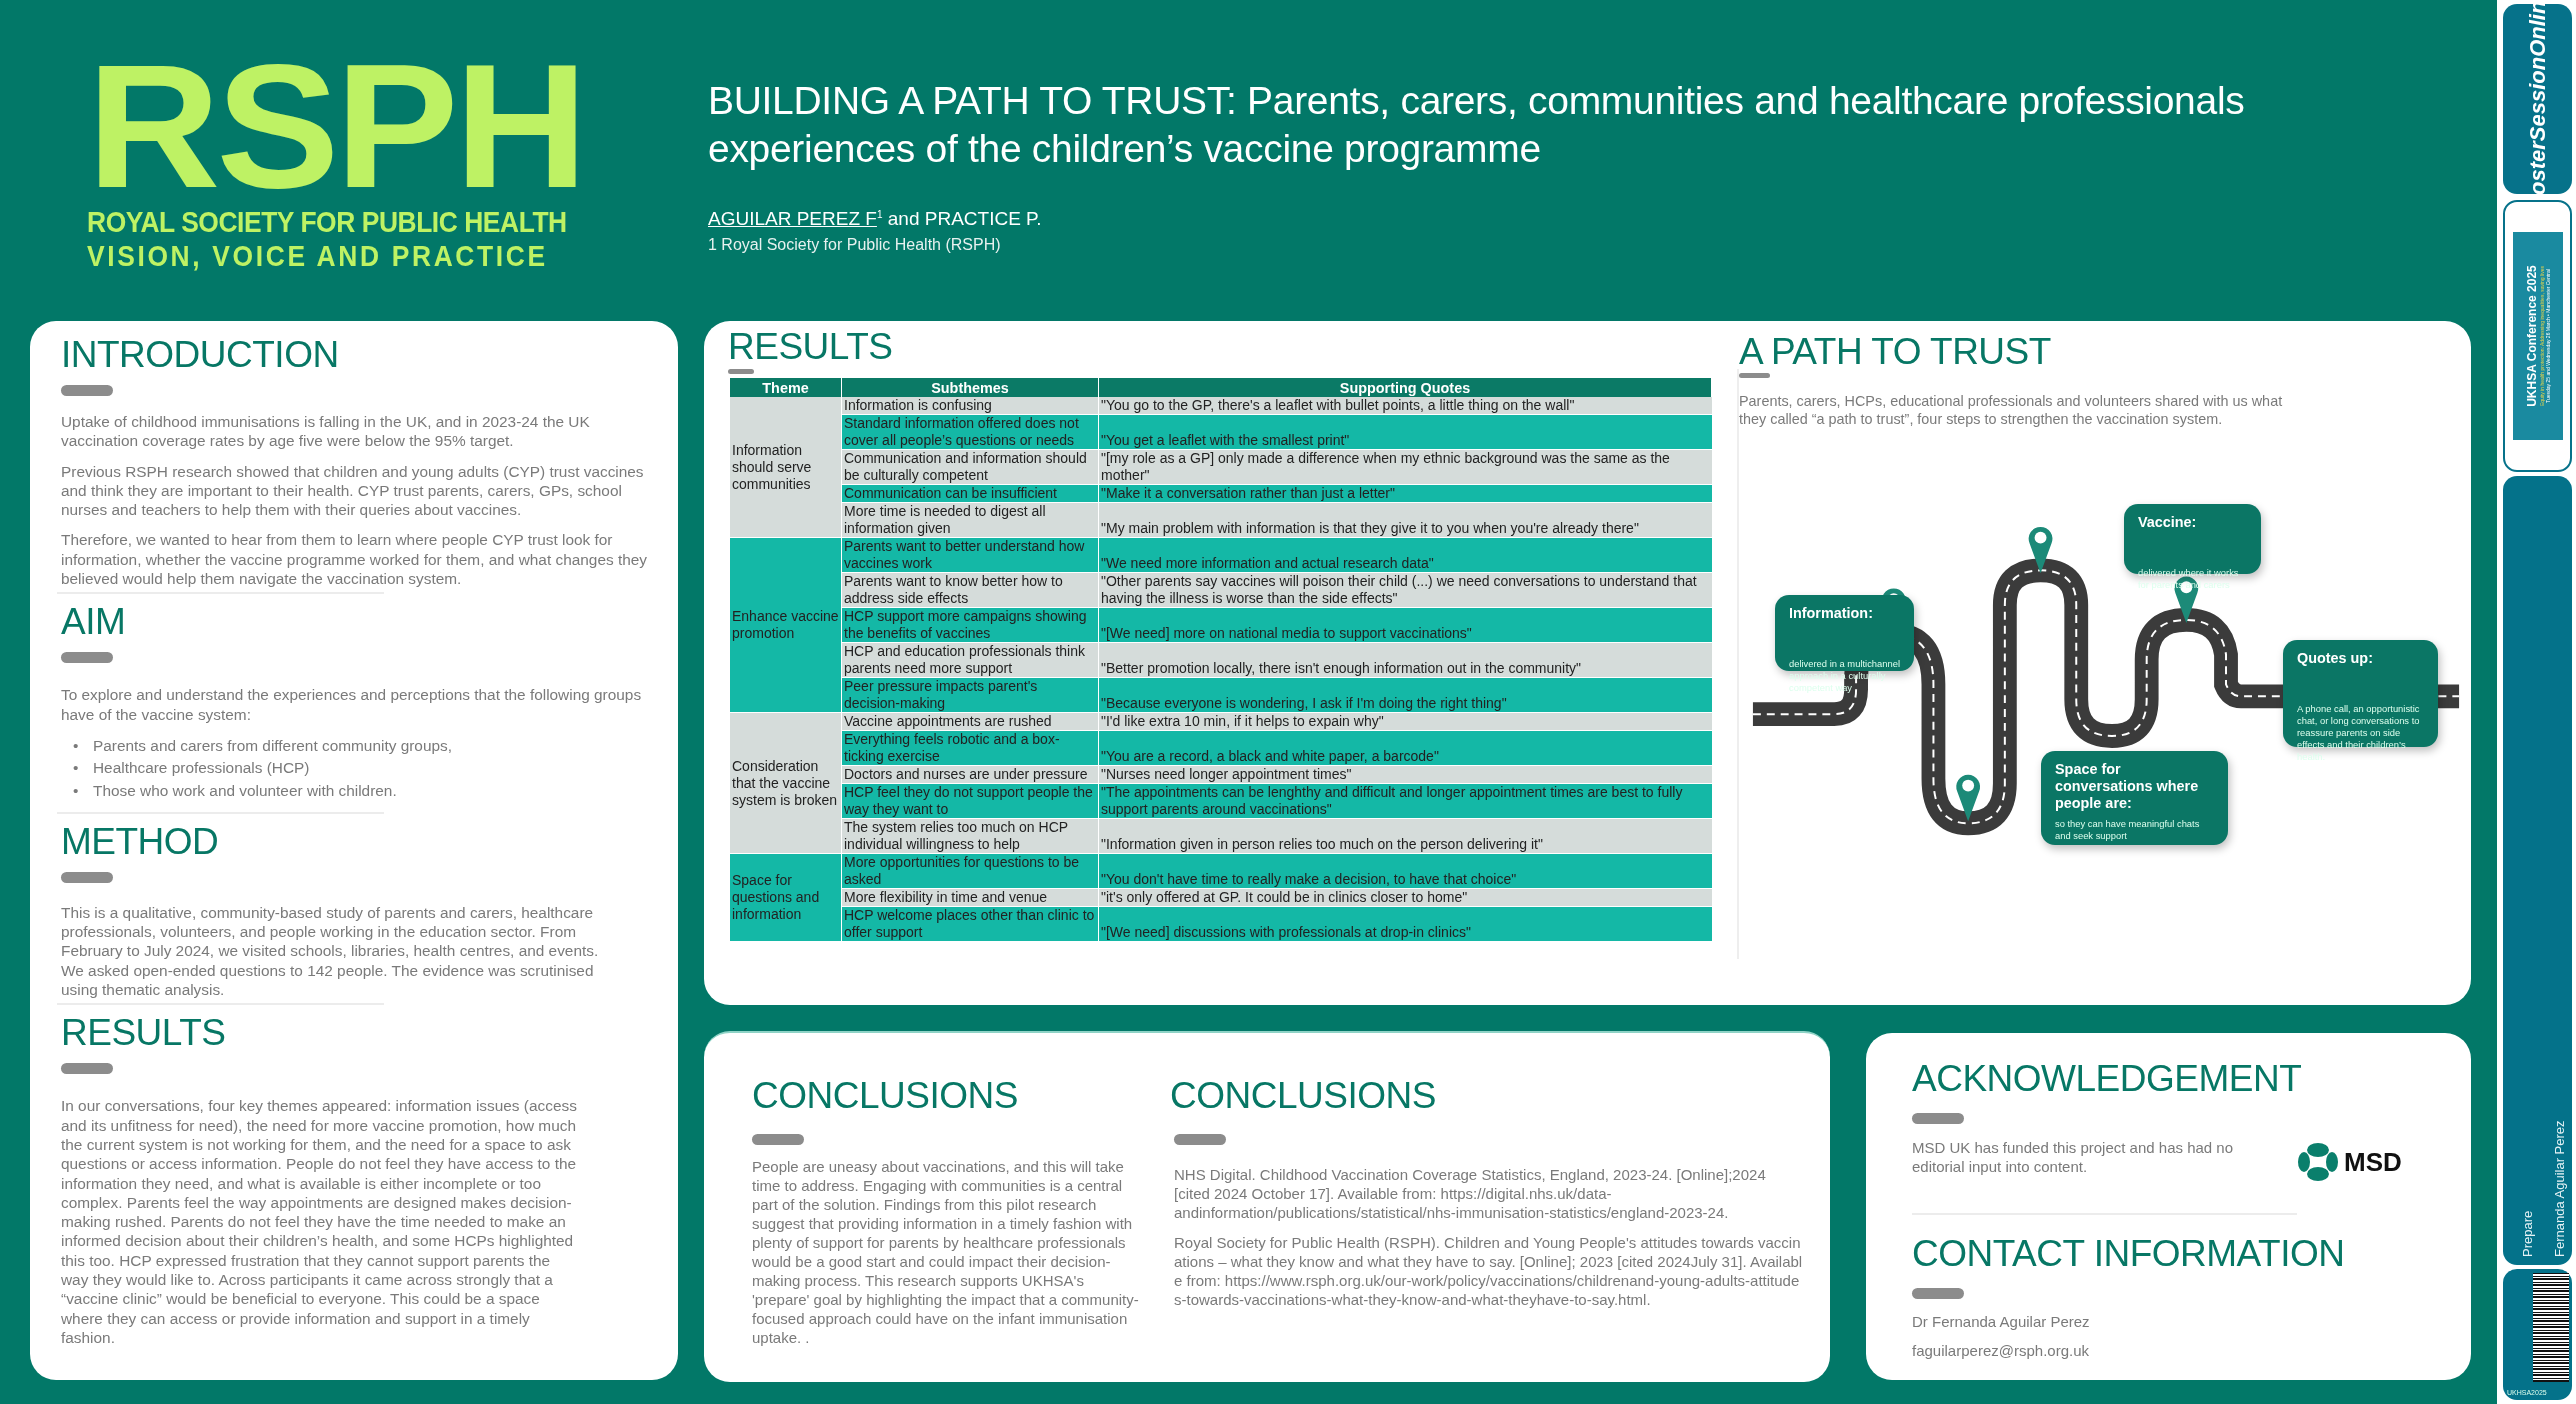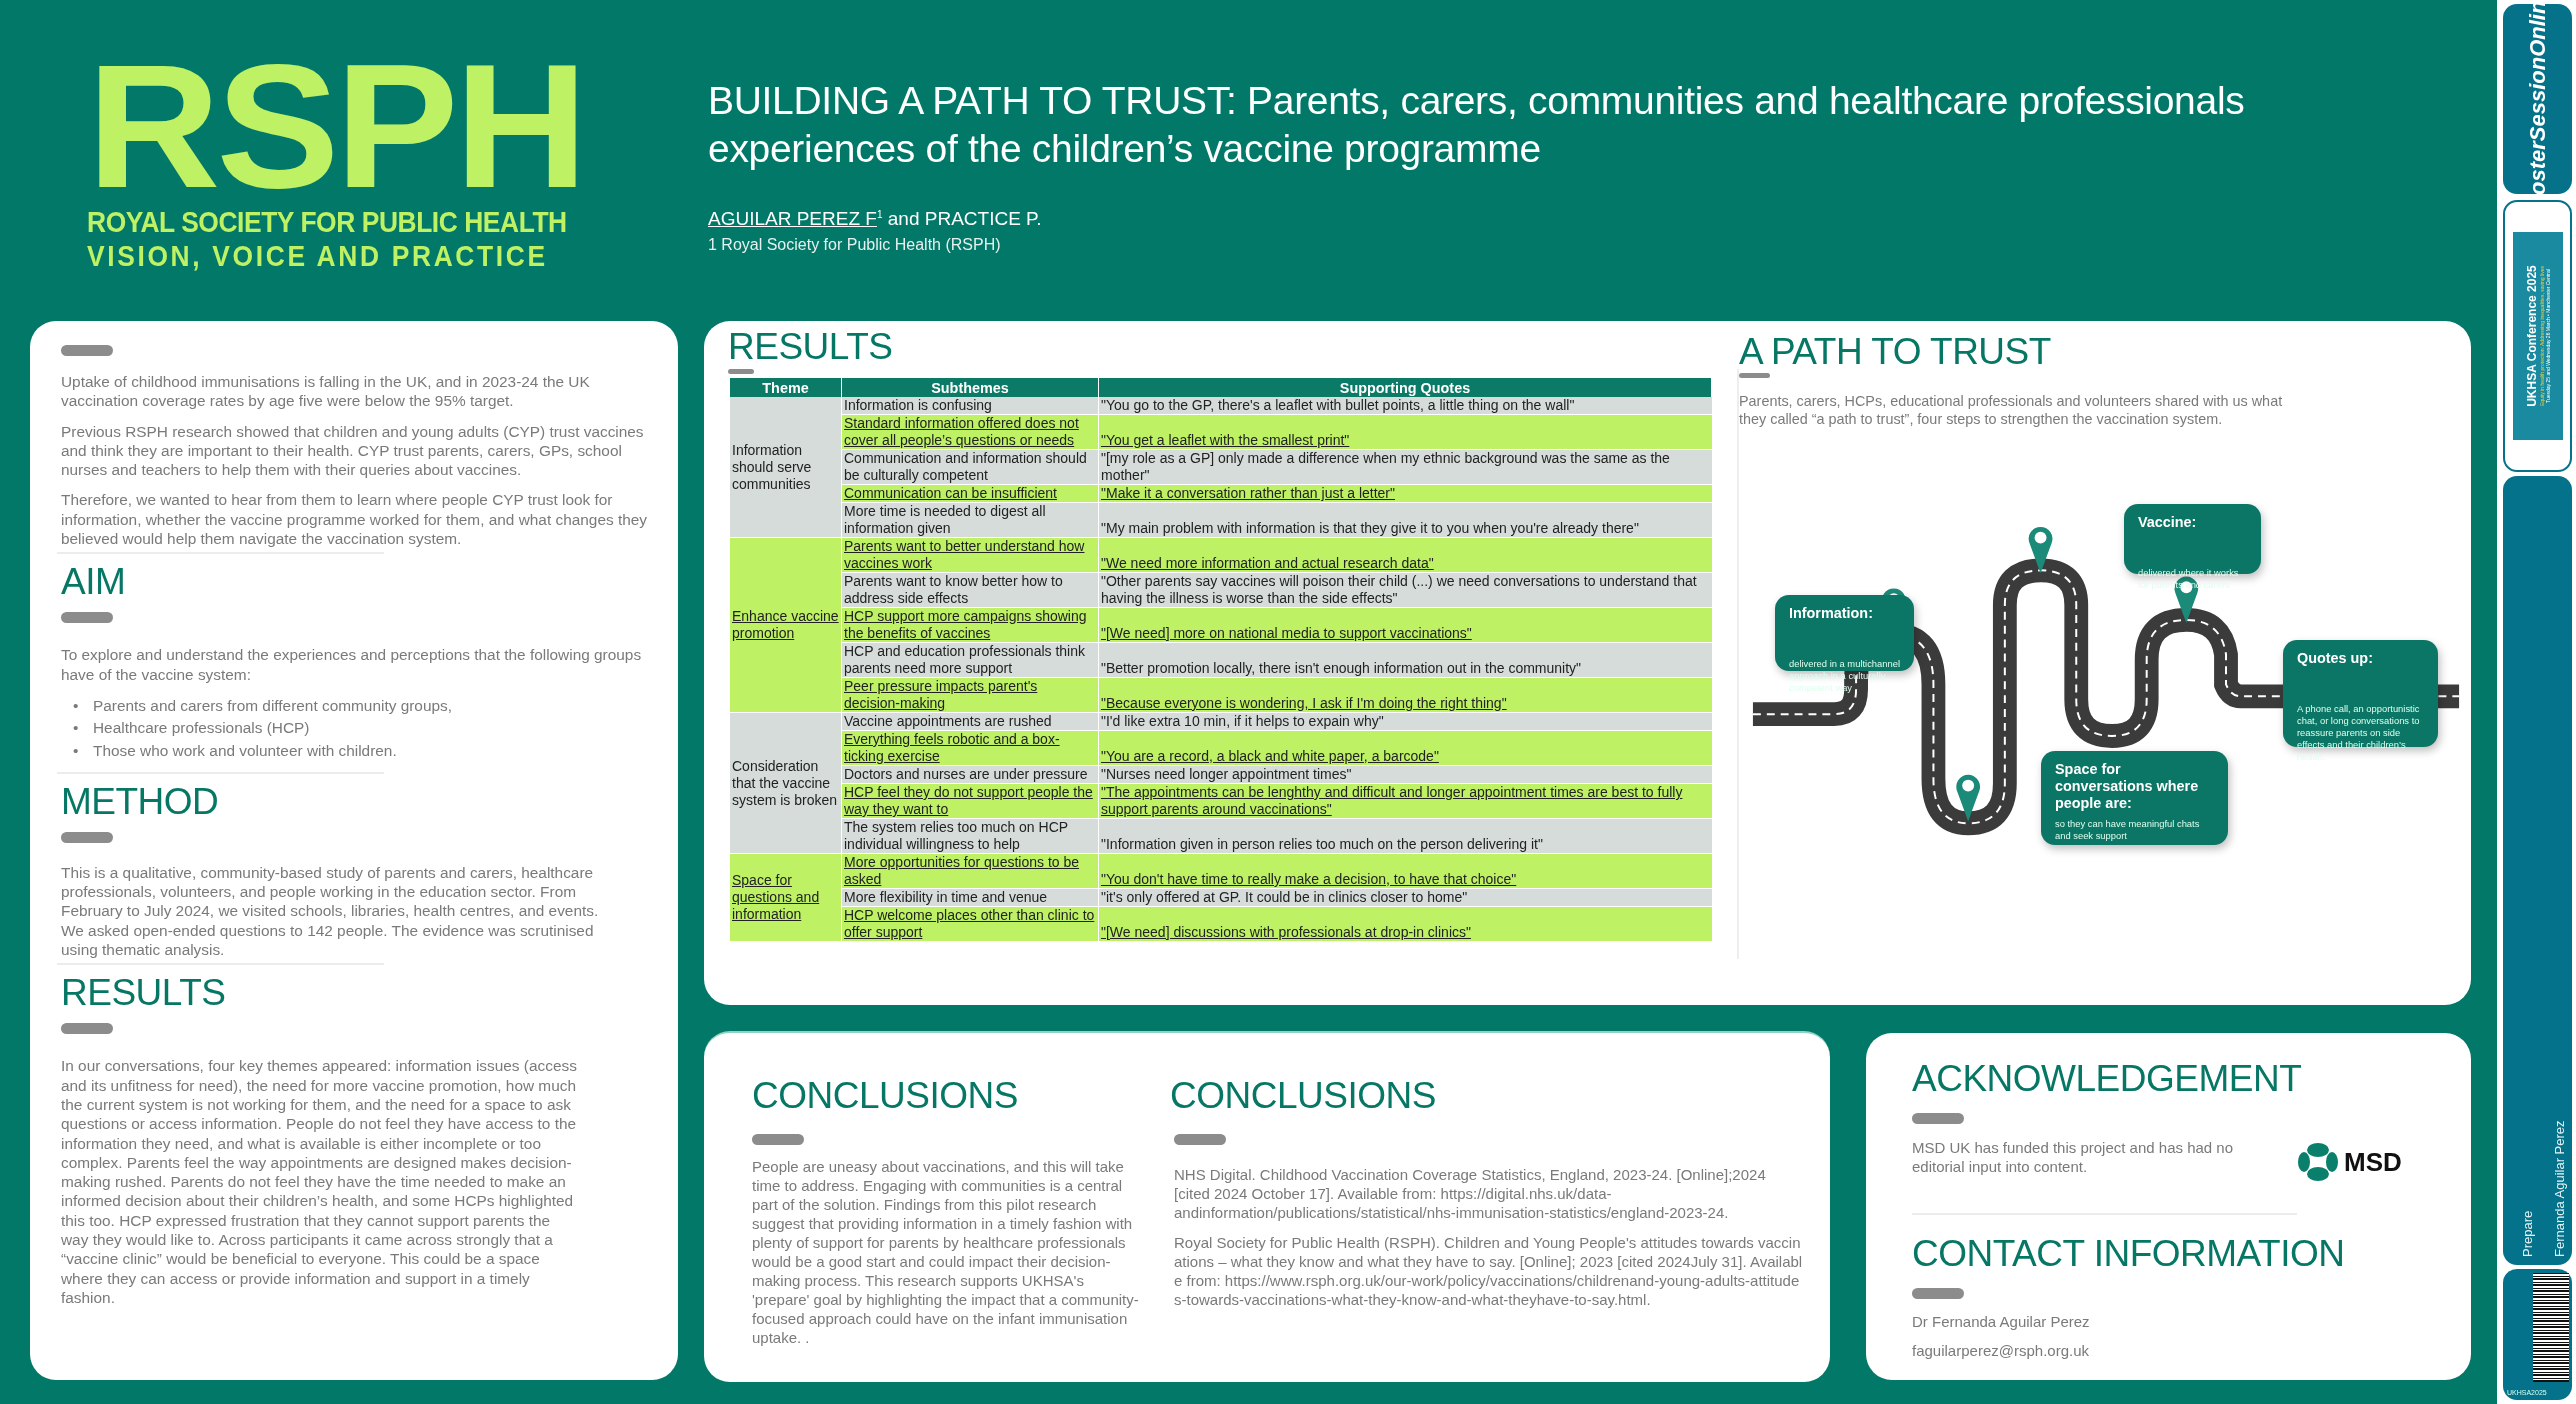--- a/index.html
+++ b/index.html
@@ -24,21 +24,21 @@
   ul.aim{margin:12px;padding:0;list-style:none;}
   ul.aim li{position:relative;padding-left:20px;margin-bottom:3px;}
   ul.aim li:before{content:"•";position:absolute;left:0;}
   
   table.res{border-collapse:collapse;font-size:14px;color:#222;position:absolute;left:730px;top:378px;width:982px;}
   table.res th{background:#0b7a66;color:#fff;font-weight:700;font-size:14.4px;padding:1px 4px;border-right:1.5px solid #fff;height:17px;}
   table.res td{padding:0 2px 0 2px;line-height:17px;vertical-align:bottom;border-bottom:1.5px solid #fff;}
   table.res td.theme{vertical-align:middle;text-align:left;border-right:1.5px solid #fff;color:#222;}
   table.res td.sub{border-right:1.5px solid #fff;}
   .bg-a{background:#d5dcda;}
-  .bg-b{background:#bef264;text-decoration:underline;}
+  .bg-b{background:#14b8a6;}
   
   .callout{position:absolute;background:#0b7665;color:#fff;border-radius:14px;box-shadow:2px 4px 8px rgba(0,0,0,.25);padding:10px 14px;}
   .callout .ct{font-weight:700;font-size:14.4px;line-height:17px;}
   .callout .cd{font-size:9.4px;line-height:12px;color:#dfe;margin-top:36px;}
   
   .sb{position:absolute;border-radius:14px;}
 </style>
 </head>
 <body>
 
@@ -46,20 +46,21 @@
   <div class="logo-big">RSPH</div>
   <div class="logo-l1">ROYAL SOCIETY FOR PUBLIC HEALTH</div>
   <div class="logo-l2">VISION, VOICE AND PRACTICE</div>
 </div>
 <div class="abs title">BUILDING A PATH TO TRUST: Parents, carers, communities and healthcare professionals experiences of the children’s vaccine programme</div>
 <div class="abs authors"><u>AGUILAR PEREZ F</u><sup style="font-size:10px">1</sup><span> and PRACTICE P.</span></div>
 <div class="abs affil">1 Royal Society for Public Health (RSPH)</div>
 
 <div class="panel" style="left:30px;top:321px;width:648px;height:1059px;">
   <div style="position:absolute;left:31px;top:14px;width:595px;">
+    <h2 class="h2">INTRODUCTION</h2>
     <div class="pill"></div>
     <div class="body-txt">
       <p>Uptake of childhood immunisations is falling in the UK, and in 2023-24 the UK vaccination coverage rates by age five were below the 95% target.</p>
       <p>Previous RSPH research showed that children and young adults (CYP) trust vaccines and think they are important to their health. CYP trust parents, carers, GPs, school nurses and teachers to help them with their queries about vaccines.</p>
       <p style="margin-bottom:4px">Therefore, we wanted to hear from them to learn where people CYP trust look for information, whether the vaccine programme worked for them, and what changes they believed would help them navigate the vaccination system.</p>
     </div>
     <div class="divider"></div>
     <h2 class="h2">AIM</h2>
     <div class="pill" style="margin-bottom:22px"></div>
     <div class="body-txt">

